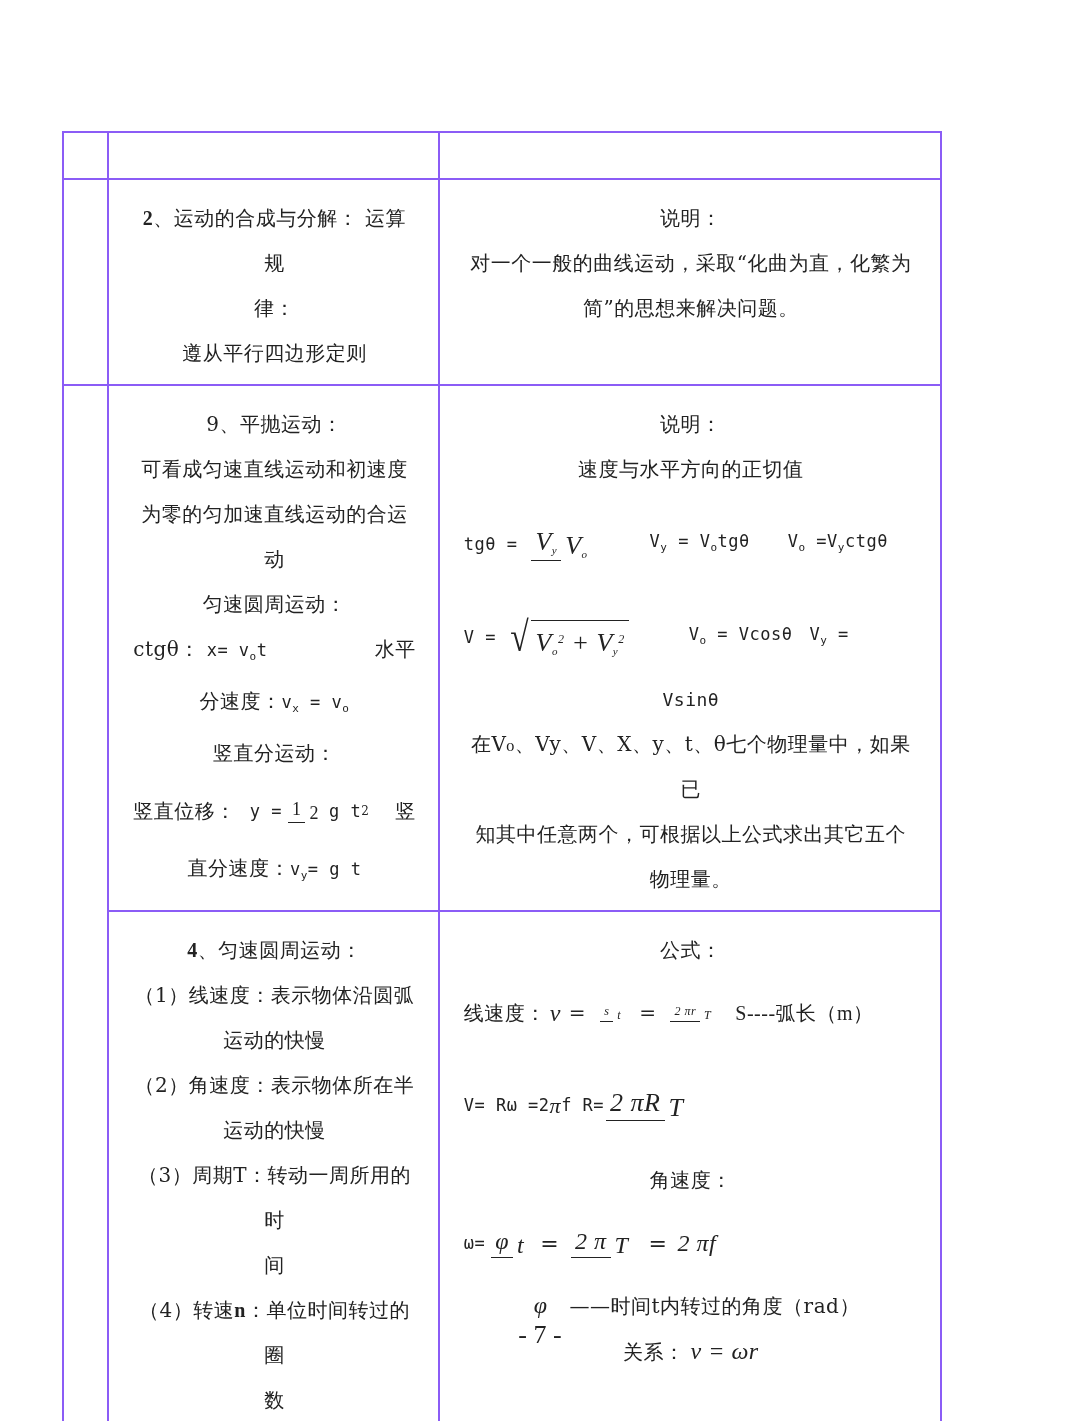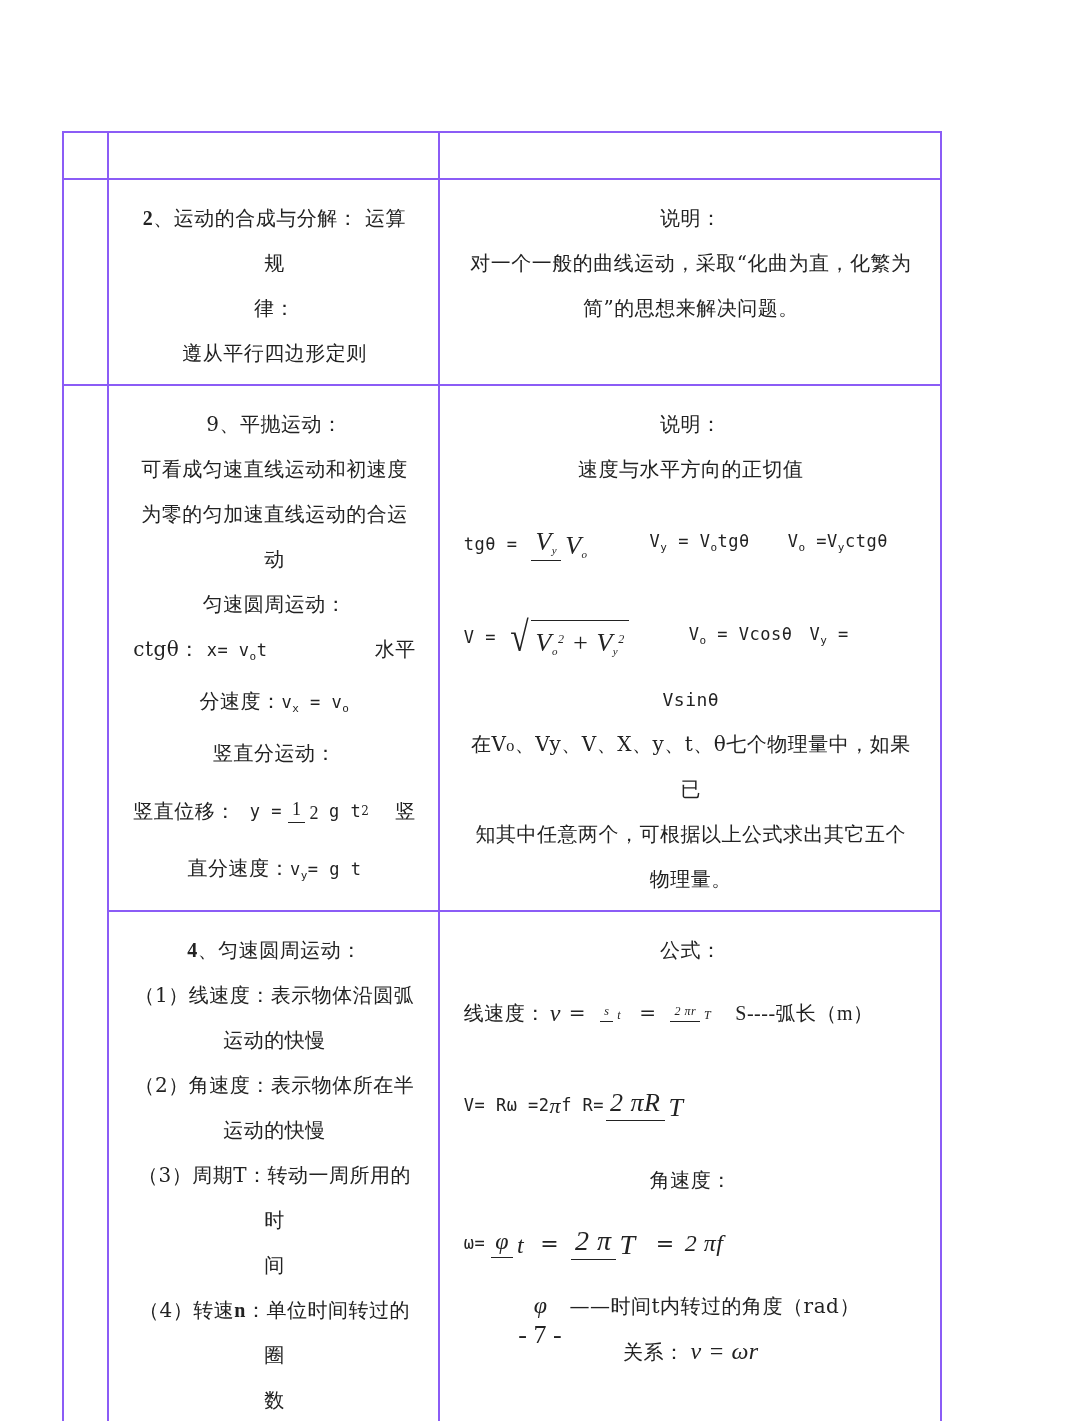--- a/index.html
+++ b/index.html
@@ -175,21 +175,21 @@
               </span>
         </div>
         <p>角速度：</p>
         <div class="row-eq" style="height:80px">
           <span class="mono">ω=</span>
           <span class="frac it" style="font-size:24px">
                 <span class="num">φ</span>
                 <span class="den">t</span>
               </span>
           <span style="font-size:22px;margin:0 6px">=</span>
-          <span class="frac it" style="font-size:28px">
+          <span class="frac it" style="font-size:24px">
                 <span class="num">2 π</span>
                 <span class="den">T</span>
               </span>
           <span style="font-size:22px;margin:0 10px">=</span>
           <span class="it" style="font-size:24px">2 πf</span>
         </div>
         <p style="padding-left:12px"><span class="it" style="font-size:24px">φ</span><span style="margin-left:22px">——时间t内转过的角度（rad）</span></p>
         <p><span>关系：</span><span class="it" style="font-size:24px;margin-left:6px">v = ωr</span></p>
       </div>
     </td>

